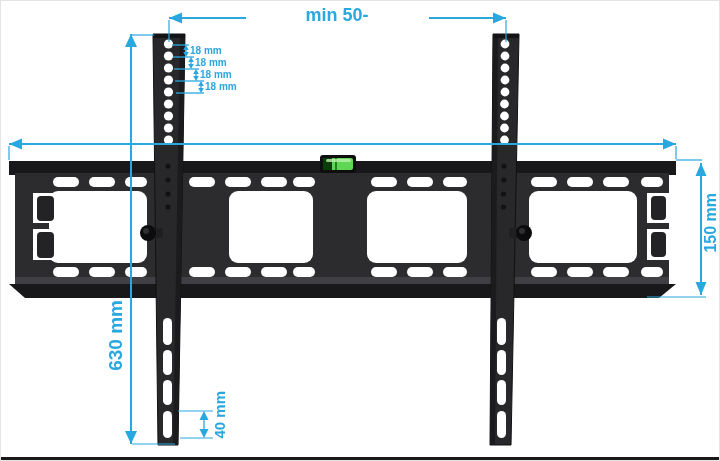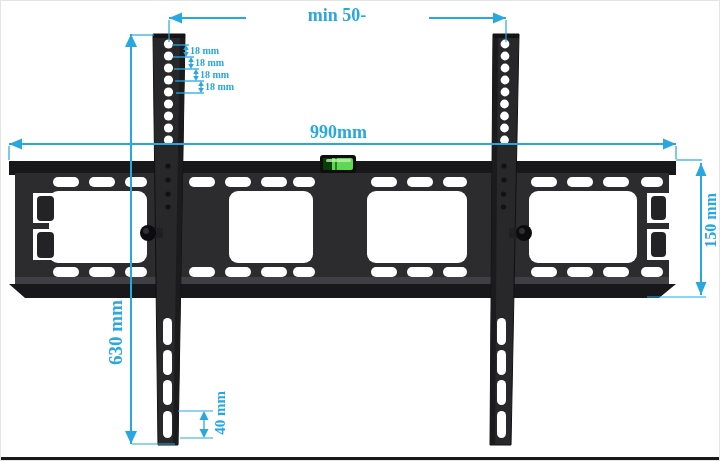--- a/index.html
+++ b/index.html
@@ -5,21 +5,21 @@
   html,body{margin:0;padding:0;background:#fff;}
   #stage{
     position:relative;width:720px;height:461px;background:#fff;overflow:hidden;
     font-family:"Liberation Sans",sans-serif;
     border:1px solid #e4e4e4;box-sizing:border-box;
   }
   #diagram-svg{position:absolute;left:0;top:0;}
   .dim-label{
     position:absolute;color:var(--dim,#29a7df);font-weight:bold;
     font-size:18px;line-height:22px;white-space:nowrap;
-    font-family:Liberation Serif, serif;
+    font-family:Liberation Sans, sans-serif;
   }
   .dim-label.small{font-size:10px;line-height:12px;}
   .rot{writing-mode:vertical-rl;transform:rotate(180deg);}
   #lbl-span{left:238px;top:3px;width:196px;display:flex;justify-content:center;gap:15px;}
   #lbl-990{left:309px;top:120px;}
   #lbl-630{left:104px;top:299px;font-size:19px;}
   #lbl-150{left:699px;top:192px;font-size:16px;}
   #lbl-40{left:208px;top:390px;font-size:15px;}
   .dim-line{stroke:var(--dim,#29a7df);stroke-width:2;fill:none;}
   .dim-thin{stroke:var(--dim,#29a7df);stroke-width:1.2;fill:none;}
@@ -239,21 +239,20 @@
         <polygon class="dim-arrow" points="200,80 197.2,85 202.8,85"></polygon>
         <polygon class="dim-arrow" points="200,92 197.2,87 202.8,87"></polygon>
       </g>
     </g>
   </svg>
 
   <div id="lbl-span" class="dim-label">
     <span>min 50-</span>
   </div>
 
-  <div id="lbl-990" class="dim-label">990mm</div>
 
   <div id="lbl-630" class="dim-label rot">630 mm</div>
 
   <div id="lbl-150" class="dim-label rot">150 mm</div>
 
   <div id="lbl-40" class="dim-label rot">40 mm</div>
 
   <div class="dim-label small" style="left:189px;top:44px">18 mm</div>
   <div class="dim-label small" style="left:194px;top:56px">18 mm</div>
   <div class="dim-label small" style="left:199px;top:68px">18 mm</div>

